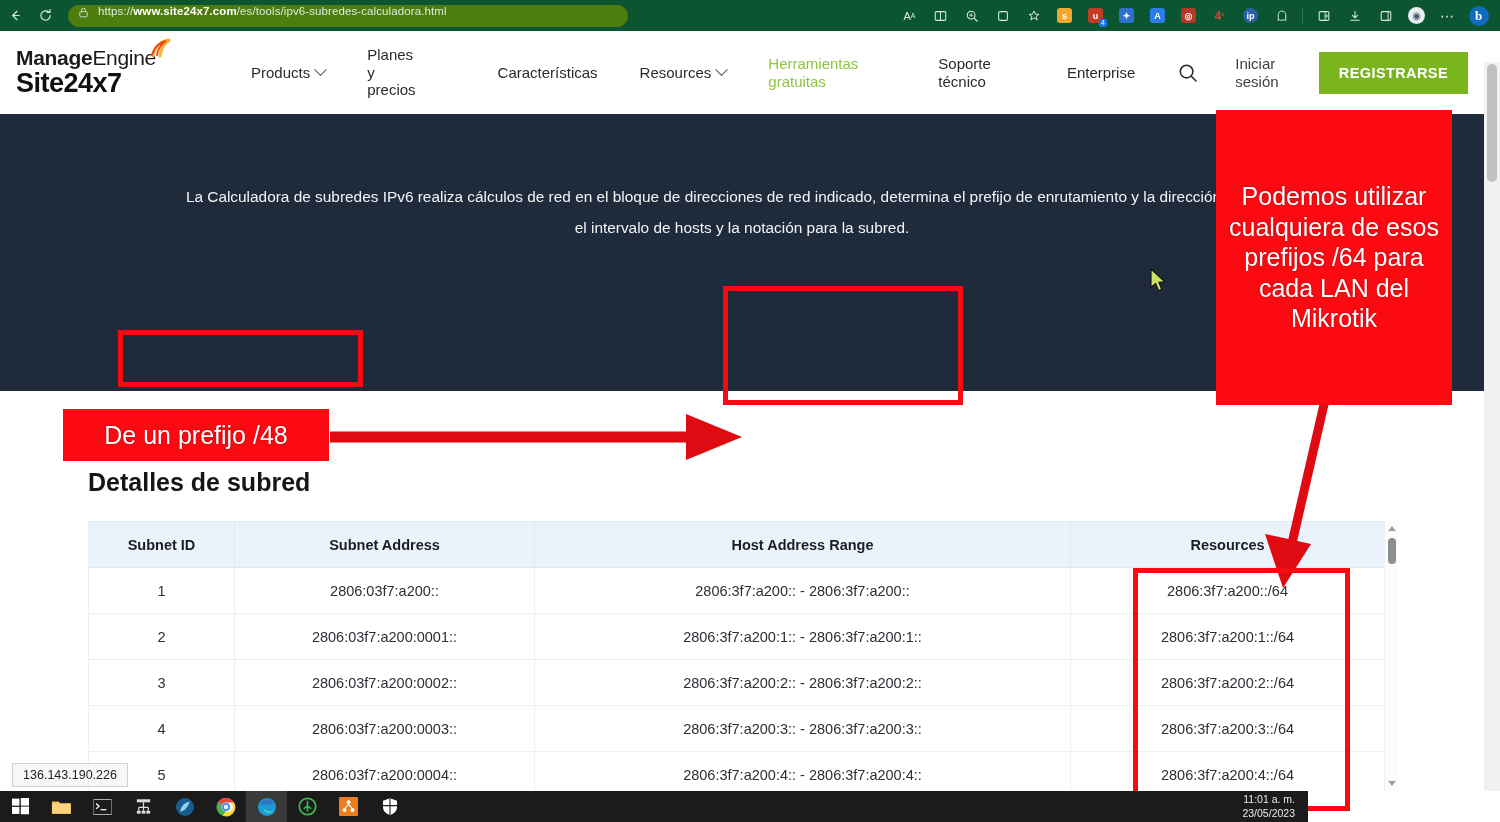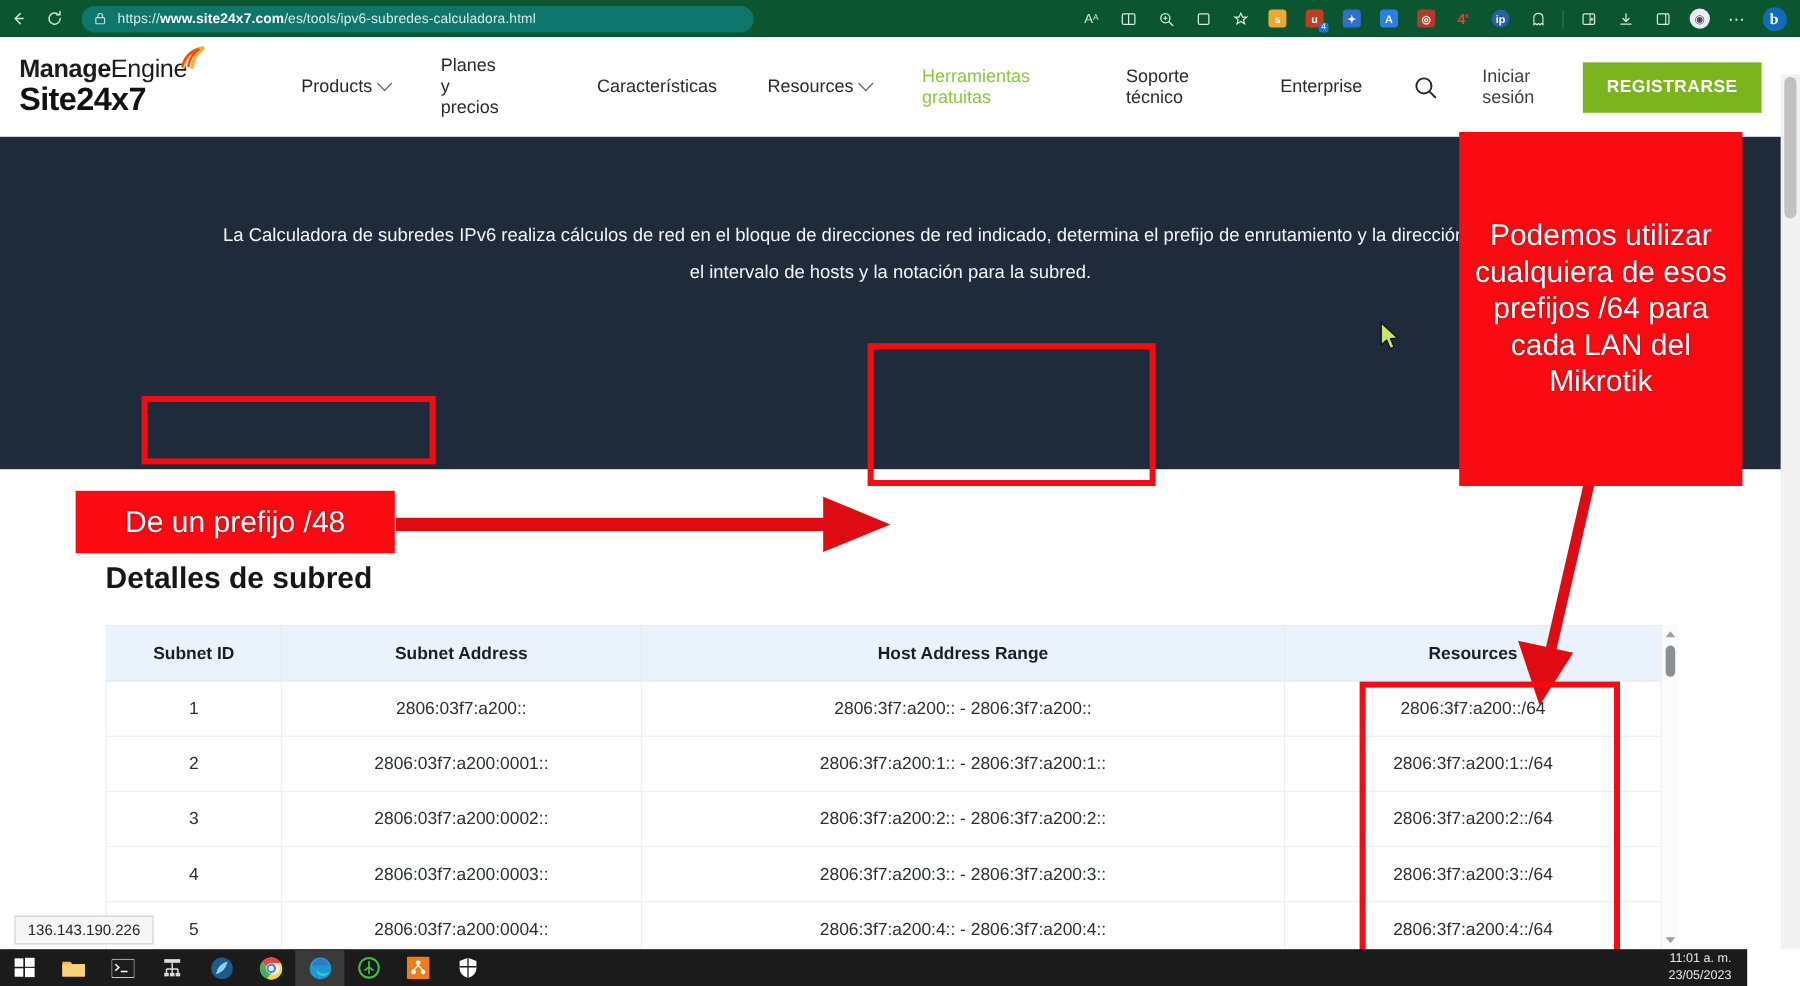--- a/index.html
+++ b/index.html
@@ -14,22 +14,22 @@
   
   .browser-bar {
     position: absolute; left: 0; top: 0; width: 1500px; height: 31px;
     background: #0c5531; display: flex; align-items: center;
   }
   .nav-btn {
     width: 30px; height: 26px; display: flex; align-items: center; justify-content: center;
     color: #cfe8d8; font-size: 15px; flex: 0 0 auto;
   }
   .url-pill {
-    margin-left: 8px; height: 22px; background: #0f766e; border-radius: 11px;
-    display: flex; align-items: center; padding: 0 12px 0 9px; min-width: 560px;
+    margin-left: 8px; height: 22px; background: #4d7c0f; border-radius: 11px;
+    display: flex; padding: 0 12px 0 9px; min-width: 560px;
   }
   .lock-ic { width: 13px; height: 13px; margin-right: 8px; opacity: .9; }
   .url-text { font-size: 11.5px; color: #d9ece1; white-space: nowrap; letter-spacing: .1px;}
   .url-text b { color: #ffffff; font-weight: 600; }
   .tb-right { margin-left: auto; display: flex; align-items: center; padding-right: 6px; }
   .tb-ic {
     width: 25px; height: 25px; margin: 0 3px; border-radius: 4px;
     display: flex; align-items: center; justify-content: center;
     font-size: 11px; color: #d6ece0; position: relative;
   }
@@ -128,21 +128,21 @@
 
   .ip-tooltip {
     position: absolute; left: 12px; top: 763px; width: 116px; height: 24px;
     background: #f7f7f7; border: 1px solid #cfd3d7; font-size: 12.5px; color: #222;
     display: flex; align-items: center; justify-content: center;
   }
 
   .cursor { position: absolute; left: 1150px; top: 268px; width: 18px; height: 26px; }
 
   
-  .taskbar { position: absolute; left: 0; top: 791px; width: 1456px; height: 31px; background: #1b1b1b; display: flex; align-items: center; }
+  .taskbar { position: absolute; left: 0; top: 791px; width: 1308px; height: 31px; background: #1b1b1b; display: flex; align-items: center; }
   .tk { width: 41px; height: 31px; display: flex; align-items: center; justify-content: center; position: relative;}
   .tk.active { background: #3a3a3a; }
   .clock { margin-left: auto; color: #e8e8e8; font-size: 10.5px; line-height: 1.25; text-align: right; padding-right: 13px; }
   .scroll-right { position: absolute; right: 0; top: 31px; width: 16px; height: 760px; background: #f1f1f1; }
   .scroll-right .thumb2 { position: absolute; left: 3px; top: 2px; width: 10px; height: 118px; background: #c1c1c1; border-radius: 5px; }
 </style>
 </head>
 <body>
 
 <div id="screen">

